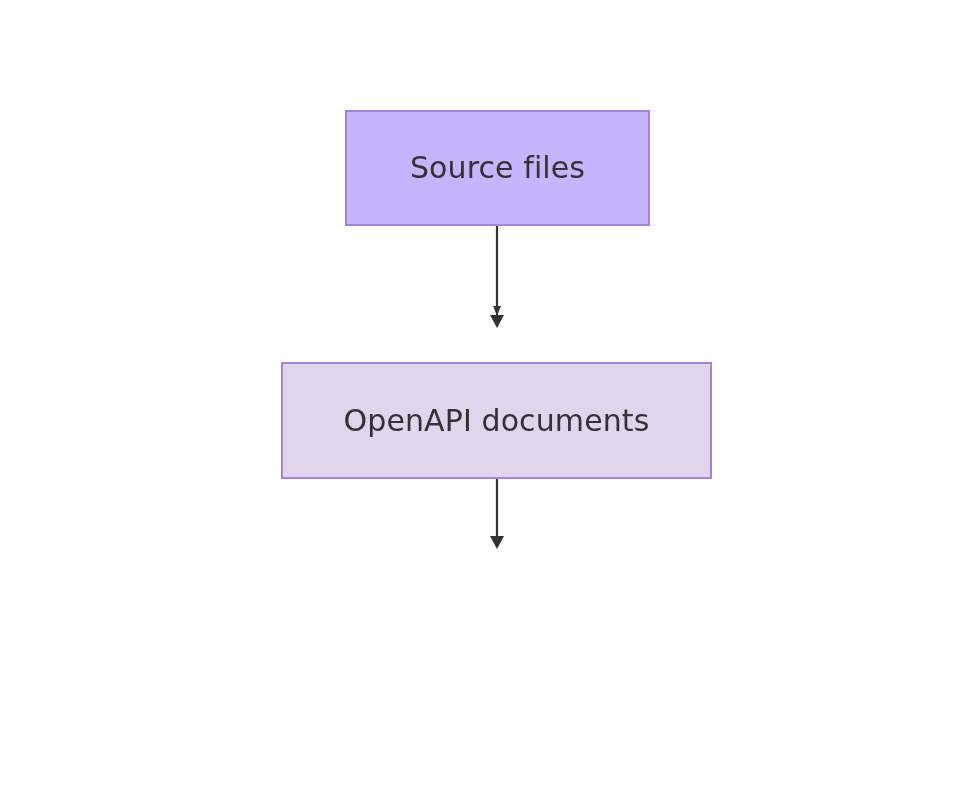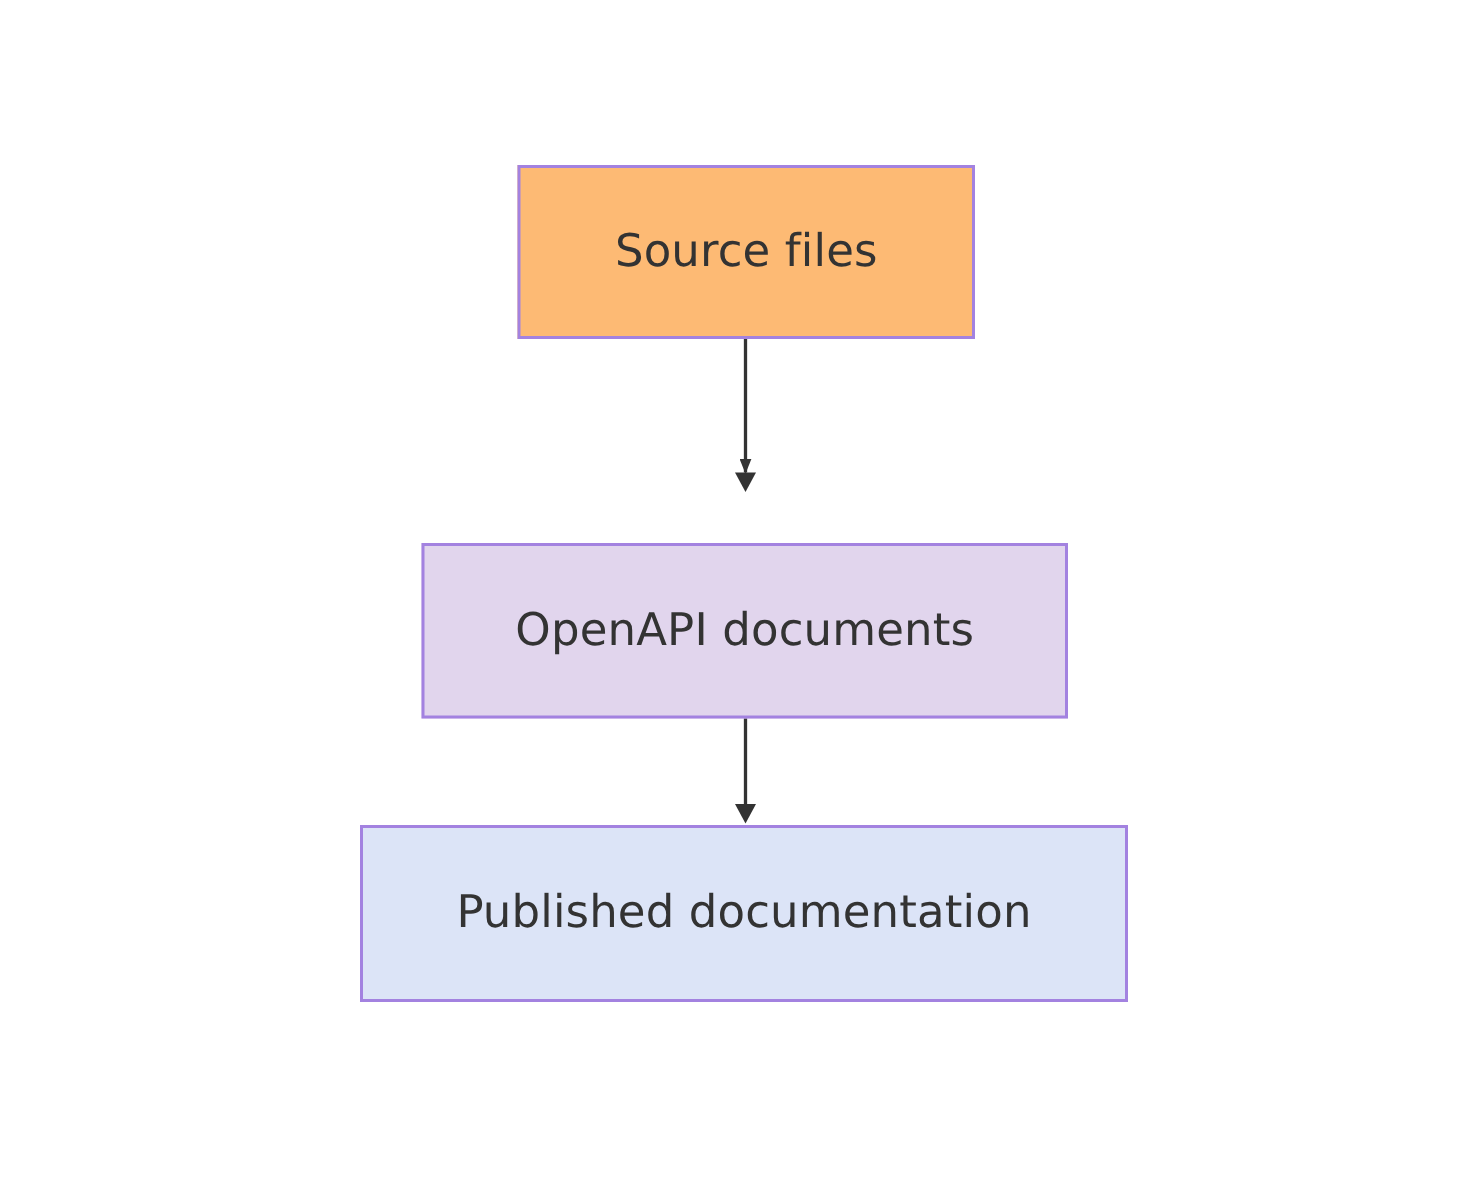--- a/index.html
+++ b/index.html
@@ -89,25 +89,22 @@
       <path d="M 497 226 L 497 315" stroke="#333333" stroke-width="2.2" fill="none" marker-end="url(#arrowhead-solid)"></path>
       <path d="M 490 315 L 504 315 L 497 328 z" fill="#333333"></path>
     </g>
 
     <g>
       <path d="M 497 446 L 497 536" stroke="#333333" stroke-width="2.2" fill="none"></path>
       <path d="M 490 536 L 504 536 L 497 549 z" fill="#333333"></path>
     </g>
   </svg>
 
-  <div class="flow-node" id="node-source-files" style="background:#fdba74; border-color:#a382e0;">
+  <div class="flow-node" id="node-source-files" style="background:#c4b5fd; border-color:#a382e0;">
     <span class="flow-node-label" style="color: rgb(51, 51, 51);">Source files</span>
   </div>
 
   <div class="flow-node" id="node-openapi-documents" style="background:#e1d5ed; border-color:#a382e0;margin-top:33px;">
     <span class="flow-node-label" style="color: rgb(51, 51, 51);">OpenAPI documents</span>
   </div>
 
-  <div class="flow-node" id="node-published-documentation" style="background:#dce4f7; border-color:#a382e0;">
-    <span class="flow-node-label" style="color: rgb(51, 51, 51);">Published documentation</span>
-  </div>
 
 </div>
 
 </body></html>

